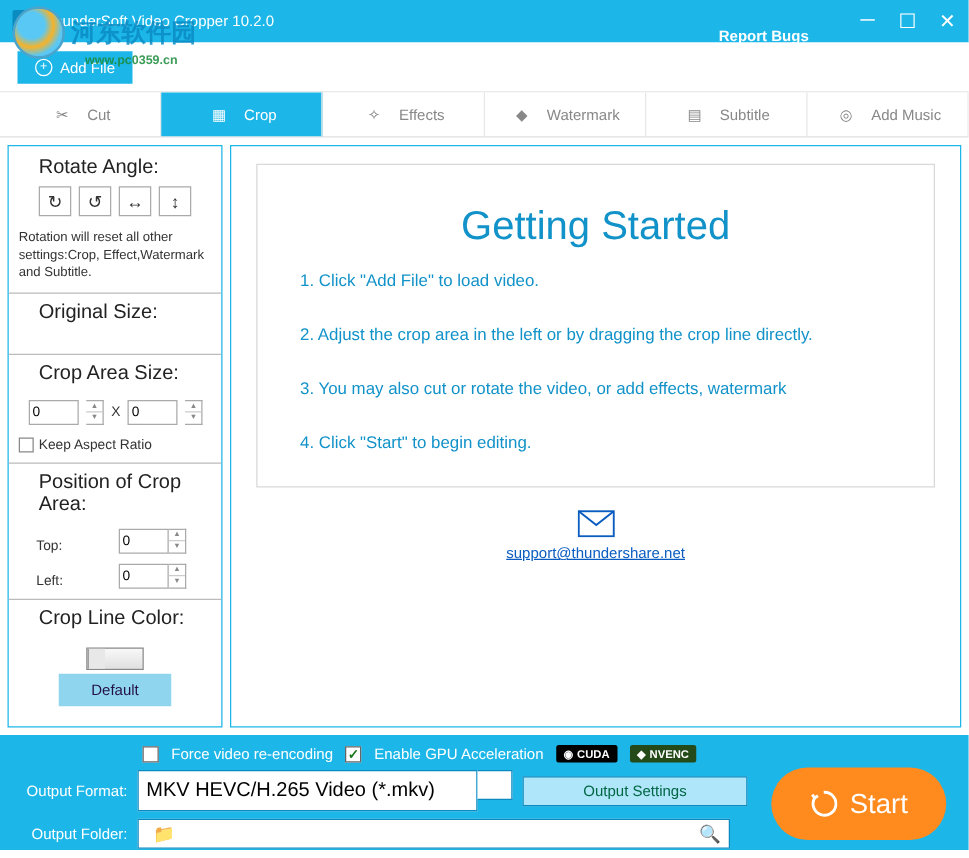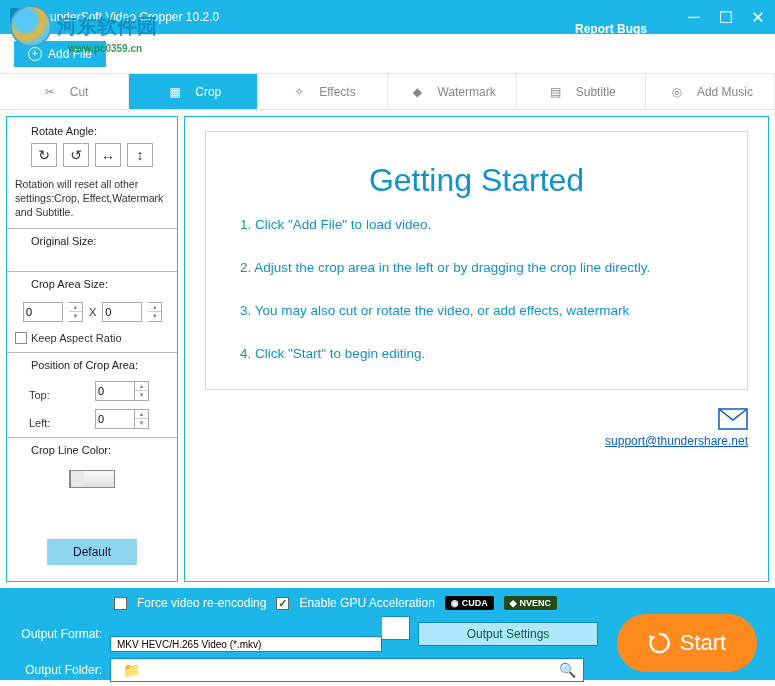--- a/index.html
+++ b/index.html
@@ -22,21 +22,21 @@
 .wm-text-url { position: absolute; top: 38px; left: 58px; font-size: 10px; font-weight: bold; color: #1a8a3a; opacity: 0.85; }
 
 .tab-strip { height: 36px; background: #fff; display: flex; border-bottom: 1px solid #e0e0e0; }
 .tab { flex: 1; display: flex; align-items: center; justify-content: center; gap: 10px; font-size: 12px; color: #888; border-right: 1px solid #e8e8e8; cursor: pointer; }
 .tab.active { background: #1cb6e8; color: #fff; }
 .tab-icon { width: 20px; height: 16px; display: flex; align-items: center; justify-content: center; }
 
 .main-area { display: flex; height: 478px; padding: 6px; gap: 6px; }
 
 .side-panel { width: 172px; border: 1px solid #1cb6e8; padding: 8px; font-size: 11px; color: #333; display: flex; flex-direction: column; }
-.sp-label { font-size: 11px; margin-bottom: 6px; color: #222; padding-left: 16px; }
+.sp-label { font-size: 16px; margin-bottom: 6px; color: #222; padding-left: 16px; }
 .rotate-btns { display: flex; gap: 6px; margin-bottom: 10px; justify-content: center; }
 .rotate-btn { width: 26px; height: 24px; border: 1px solid #aaa; background: #fff; cursor: pointer; display: flex; align-items: center; justify-content: center; font-size: 14px; }
 .sp-note { font-size: 10.5px; color: #333; line-height: 1.35; margin-bottom: 4px; }
 .sp-divider { border-top: 1px solid #bbb; margin: 4px -8px 6px; }
 .dim-row { display: flex; align-items: center; gap: 6px; margin: 6px 0 10px 8px; }
 .num-input { width: 40px; height: 20px; border: 1px solid #aaa; font-size: 11px; padding: 0 2px; }
 .spinner { width: 14px; height: 20px; border: 1px solid #aaa; border-left: none; display: flex; flex-direction: column; }
 .spinner div { flex: 1; font-size: 6px; text-align: center; color: #888; border-bottom: 1px solid #ccc; cursor: pointer; line-height: 8px; }
 .spinner div:last-child { border: none; }
 .chk-row { display: flex; align-items: center; gap: 4px; margin-bottom: 4px; }
@@ -44,35 +44,35 @@
 .pos-row { display: flex; align-items: flex-end; justify-content: space-between; margin: 4px 0; padding-left: 14px; padding-right: 20px; }
 .color-row { display: flex; justify-content: center; margin-top: 8px; }
 .color-swatch { width: 46px; height: 18px; border: 1px solid #888; background: linear-gradient(#f8f8f8,#e0e0e0); display: flex; }
 .color-swatch::after { content:""; width: 13px; border-left: 1px solid #888; background: #e8e8e8; }
 .default-btn { width: 90px; height: 26px; background: #8fd5ee; color: #214; border: none; font-size: 12px; cursor: pointer; align-self: center; margin-top: auto; margin-bottom: 8px; }
 
 .content-panel { flex: 1; border: 1px solid #1cb6e8; padding: 14px 20px; display: flex; flex-direction: column; }
 .gs-box { border: 1px solid #d8d8d8; padding: 30px 34px 24px; flex: 0; }
 .gs-title { font-size: 32px; color: #1192c8; text-align: center; margin-bottom: 18px; font-weight: normal; }
 .gs-step { font-size: 13.5px; color: #1192c8; margin-bottom: 28px; }
-.support-area { text-align: right; margin-top: 18px; }
+.support-area { text-align: center; margin-top: 18px; }
 .mail-icon-box { display: inline-block; }
 .mail-svg { width: 30px; height: 22px; }
 .support-link { font-size: 12px; color: #0a5cc0; text-decoration: underline; cursor: pointer; display: block; }
 
 .bottom-bar { height: 92px; background: #1cb6e8; padding: 8px 14px; color: #fff; font-size: 12px; }
 .opts-row { display: flex; align-items: center; gap: 10px; margin-bottom: 6px; padding-left: 100px; }
 .chk2 { width: 13px; height: 13px; background: #fff; border: 1px solid #666; display: inline-flex; align-items: center; justify-content: center; }
 .chk2.checked::after { content: "✓"; color: #1a7a1a; font-size: 11px; font-weight: bold; }
 .badge { background: #000; color: #fff; font-size: 9px; padding: 2px 6px; border-radius: 2px; font-weight: bold; display: flex; align-items: center; gap: 3px; }
 .badge.nv { background: #244a1a; }
 .out-row { display: flex; align-items: center; gap: 8px; margin-bottom: 6px; }
 .out-label { width: 88px; text-align: right; color: #fff; }
 .combo { display: flex; flex: 0 0 300px; }
-.combo input { flex: 1; height: 16px; border: 1px solid #0a8ac0; padding: 0 6px; font-size: 10px; background: #fff; margin-top: 20px; }
+.combo input { flex: 1; height: 33px; border: 1px solid #0a8ac0; padding: 0 6px; font-size: 16px; background: #fff; }
 .combo-btn { width: 28px; height: 24px; border: 1px solid #0a8ac0; border-left: none; background: #fff; cursor: pointer; display: flex; align-items: center; justify-content: center; font-size: 10px; }
 .out-settings-btn { width: 180px; height: 24px; background: #b0e6fa; border: 1px solid #0a8ac0; color: #064; font-size: 12px; cursor: pointer; }
 .folder-input { flex: 0 0 474px; height: 24px; border: 1px solid #0a8ac0; padding: 0 6px; font-size: 12px; display: flex; align-items: center; background: #fff; color: #333; }
 .folder-input span:first-child { flex: 1; }
 .folder-icon { color: #0a6aa0; cursor: pointer; margin-left: 6px; font-size: 14px; }
 .start-btn { position: absolute; right: 18px; bottom: 14px; width: 140px; height: 58px; background: #ff8a1e; border-radius: 30px; display: flex; align-items: center; justify-content: center; gap: 10px; color: #fff; font-size: 22px; cursor: pointer; }
 .start-icon { width: 22px; height: 22px; }
 </style>
 </head>
 <body>

